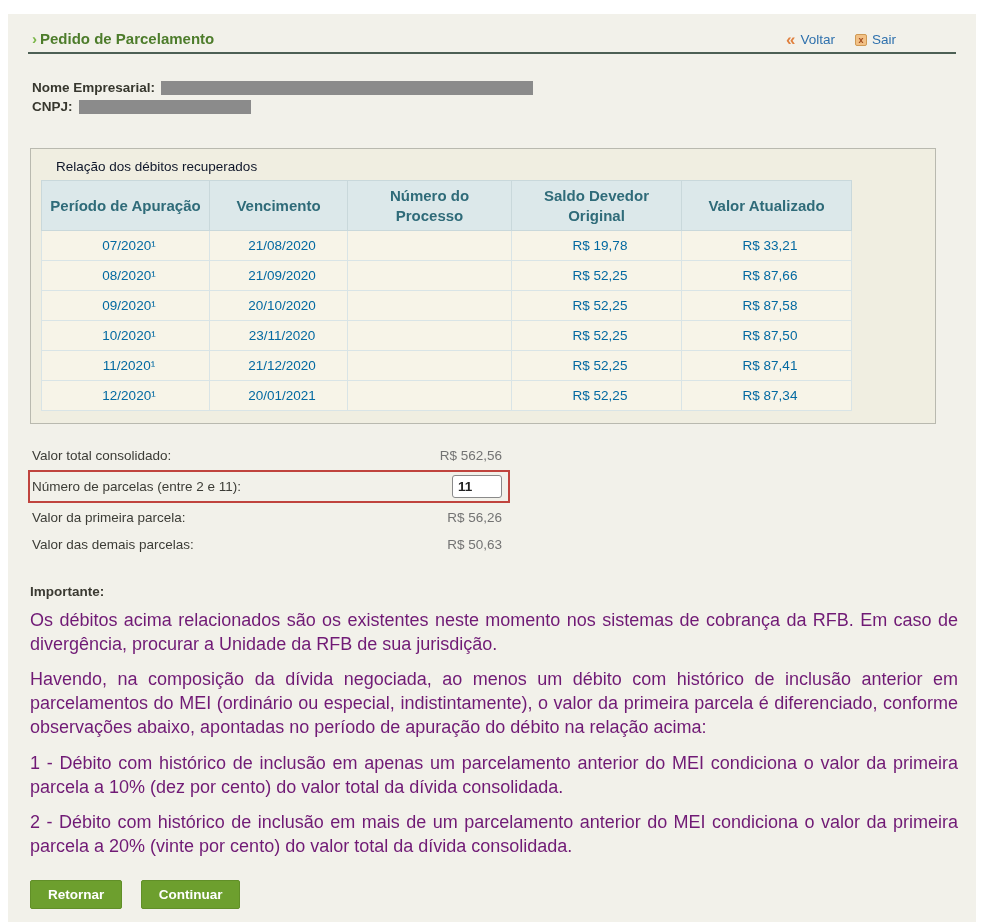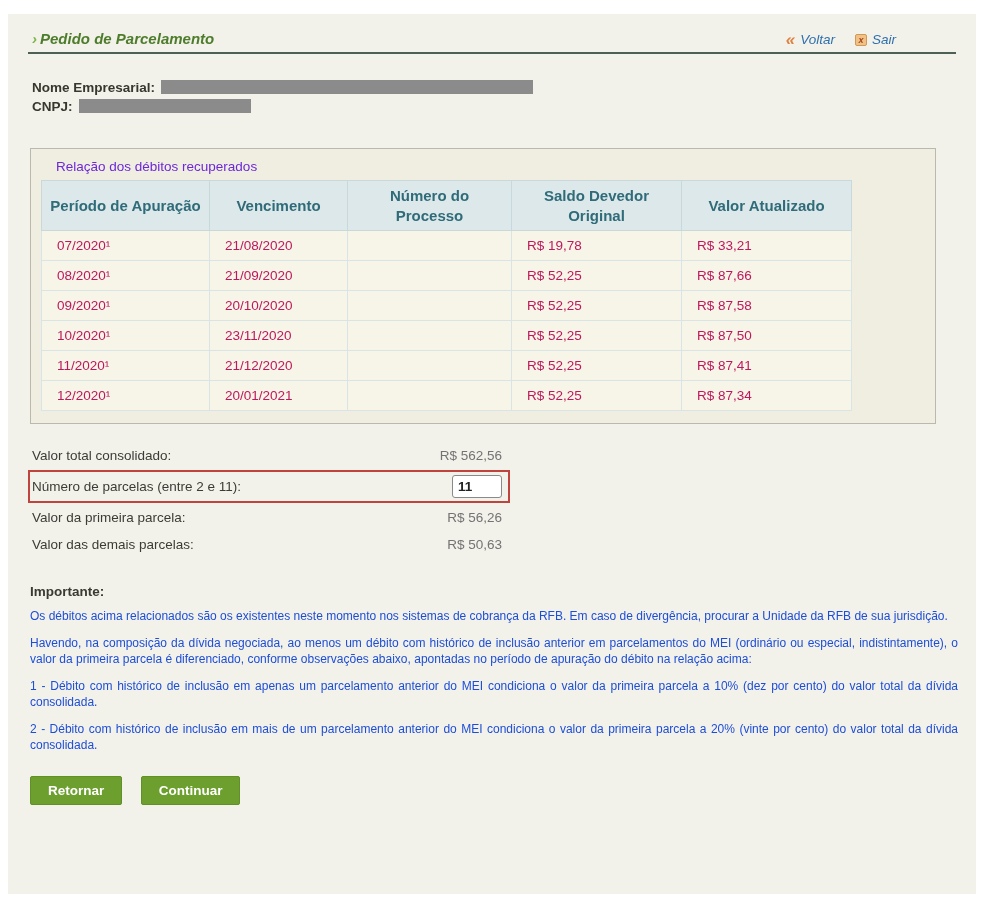--- a/index.html
+++ b/index.html
@@ -15,58 +15,57 @@
   }
 
   
   .titlebar {
     display: flex;
     justify-content: space-between;
     align-items: flex-end;
     border-bottom: 2px solid #4d6055;
     padding-bottom: 5px;
     padding-left: 4px;
-    font-style: italic;
   }
   .page-title { font-size: 15px; font-weight: bold; color: #4d7c2b; }
   .title-chevron { color: #7ab648; font-weight: bold; margin-right: 3px; font-size: 15px; }
   .header-links { display: flex; gap: 20px; align-items: center; padding-right: 60px; }
   .hlink { display: flex; align-items: center; gap: 5px; color: #2f71ad; font-size: 13.5px; text-decoration: none; cursor: pointer; }
   .voltar-glyph { color: #e0813f; font-weight: bold; font-size: 17px; line-height: 12px; }
   .sair-glyph {
     display: inline-block; width: 12px; height: 12px;
     background: #f2c186; border: 1px solid #cf9a55; border-radius: 2px;
     color: #a14a1e; font-size: 9px; line-height: 10px; text-align: center; font-weight: bold;
   }
 
   
   .company { margin: 26px 0 0 4px; }
-  .company-row { display: flex; align-items: flex-start; margin-bottom: 4px; }
+  .company-row { display: flex; align-items: flex-end; margin-bottom: 4px; }
   .company-label { font-size: 13.5px; font-weight: bold; color: #37372e; }
   .redacted { display: inline-block; height: 14px; background: #8b8b8b; margin-left: 6px; }
   .redacted.nome { width: 372px; }
   .redacted.cnpj { width: 172px; }
 
   
   .debts-box {
     margin: 34px 0 0 2px;
     width: 906px;
     background: #f0eee1;
     border: 1px solid #b9b9af;
     padding: 8px 0 12px 10px;
   }
-  .debts-caption { font-size: 13.5px; color: #6d28d9; margin: 2px 0 6px 15px; }
+  .debts-caption { font-size: 13.5px; color: #0f172a; margin: 2px 0 6px 15px; }
   table.debts { border-collapse: collapse; background: #f7f4e8; border: 1px solid #c2d4d8; }
   table.debts th {
     background: #dce8ea; color: #2f6b79; font-size: 15px; font-weight: bold;
     text-align: center; padding: 5px 8px; line-height: 1.3; border: 1px solid #c9d8db;
   }
   table.debts td {
-    font-size: 13.5px; color: #be185d; padding: 6px 8px 6px 15px;
-    border: 1px solid #d9e4e6; text-align: left; height: 30px;
+    font-size: 13.5px; color: #0369a1; padding: 6px 8px 6px 15px;
+    border: 1px solid #d9e4e6; text-align: center; height: 30px;
   }
   table.debts th:nth-child(1), table.debts td:nth-child(1) { width: 168px; }
   table.debts th:nth-child(2), table.debts td:nth-child(2) { width: 138px; }
   table.debts th:nth-child(3), table.debts td:nth-child(3) { width: 164px; }
   table.debts th:nth-child(4), table.debts td:nth-child(4) { width: 170px; }
   table.debts th:nth-child(5), table.debts td:nth-child(5) { width: 170px; }
 
   
   .summary { margin: 18px 0 0 2px; width: 474px; }
   .sum-row {
@@ -83,21 +82,21 @@
     width: 50px; height: 23px; font-family: "Liberation Sans", sans-serif;
     font-size: 13.5px; font-weight: bold; color: #222;
     border: 1px solid #8a8a8a; border-radius: 3px; padding: 1px 5px;
     background: #ffffff;
   }
 
   
   .notes { margin: 26px 0 0 2px; width: 928px; }
   .notes-heading { font-size: 13.5px; font-weight: bold; color: #3b3a32; margin-bottom: 9px; }
   .notes p {
-    font-size: 12px; color: #1d4ed8; text-align: justify;
+    font-size: 18px; color: #701a75; text-align: justify;
     line-height: 1.34; margin-bottom: 11px;
   }
 
   
   .actions { margin: 22px 0 0 2px; padding-bottom: 22px; }
   .btn {
     background: #6d9f2e; border: 1px solid #618f28; color: #ffffff;
     font-family: "Liberation Sans", sans-serif; font-size: 13.5px; font-weight: bold;
     padding: 6px 17px; margin-right: 14px; border-radius: 2px; cursor: pointer; text-align: right;
   }

